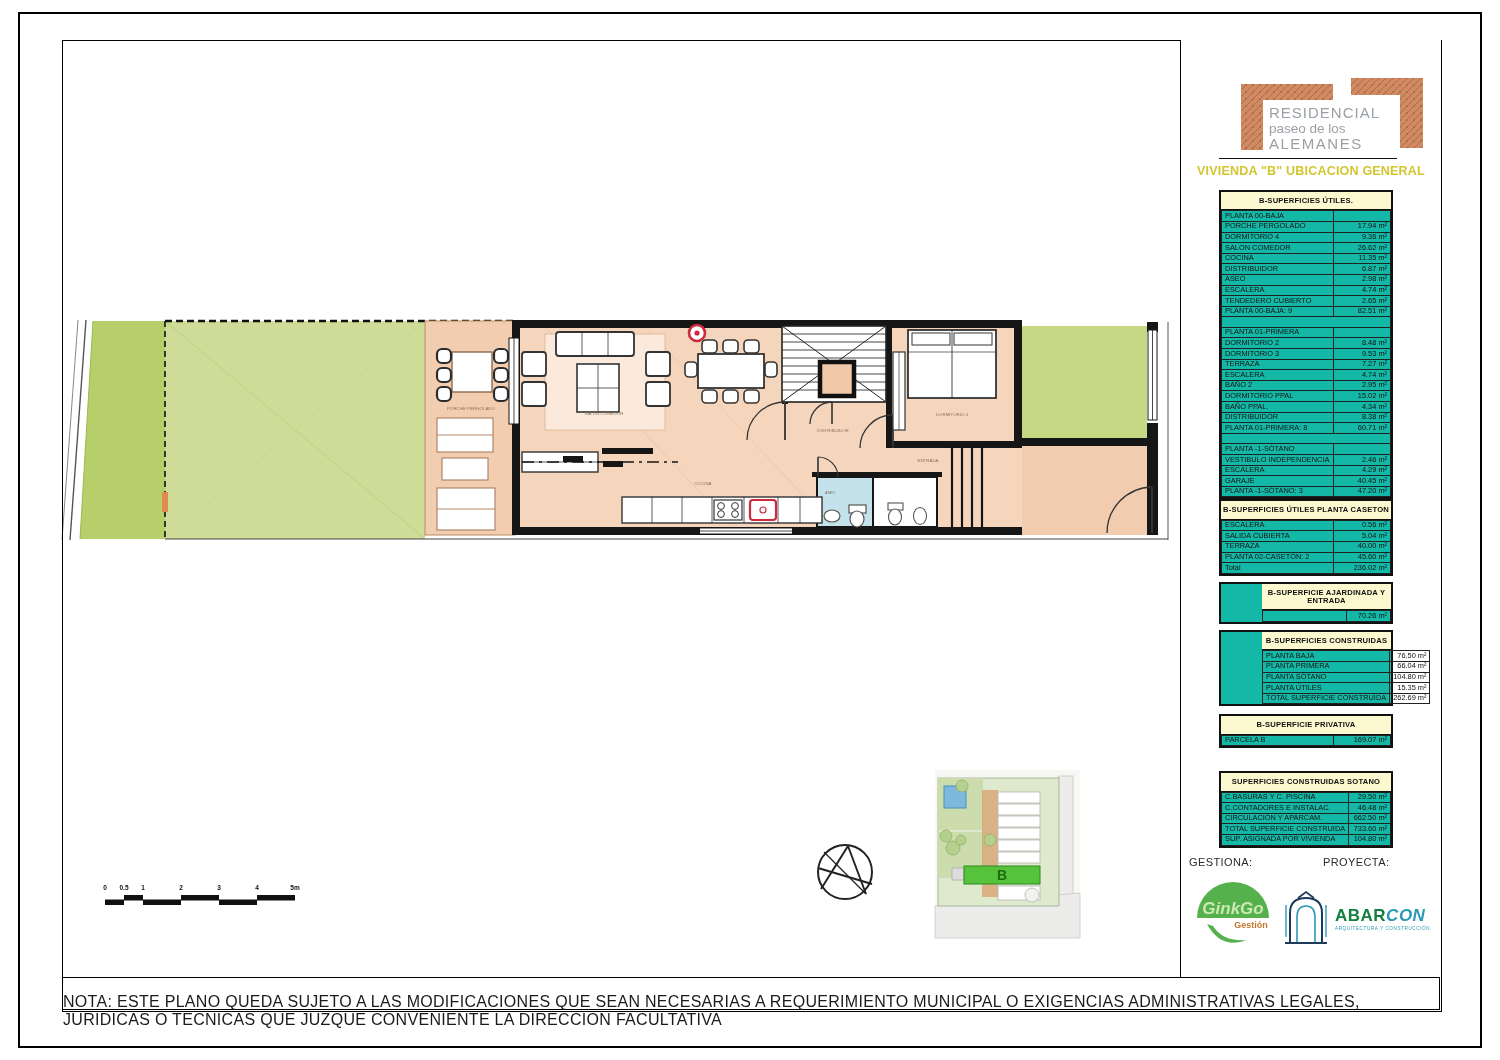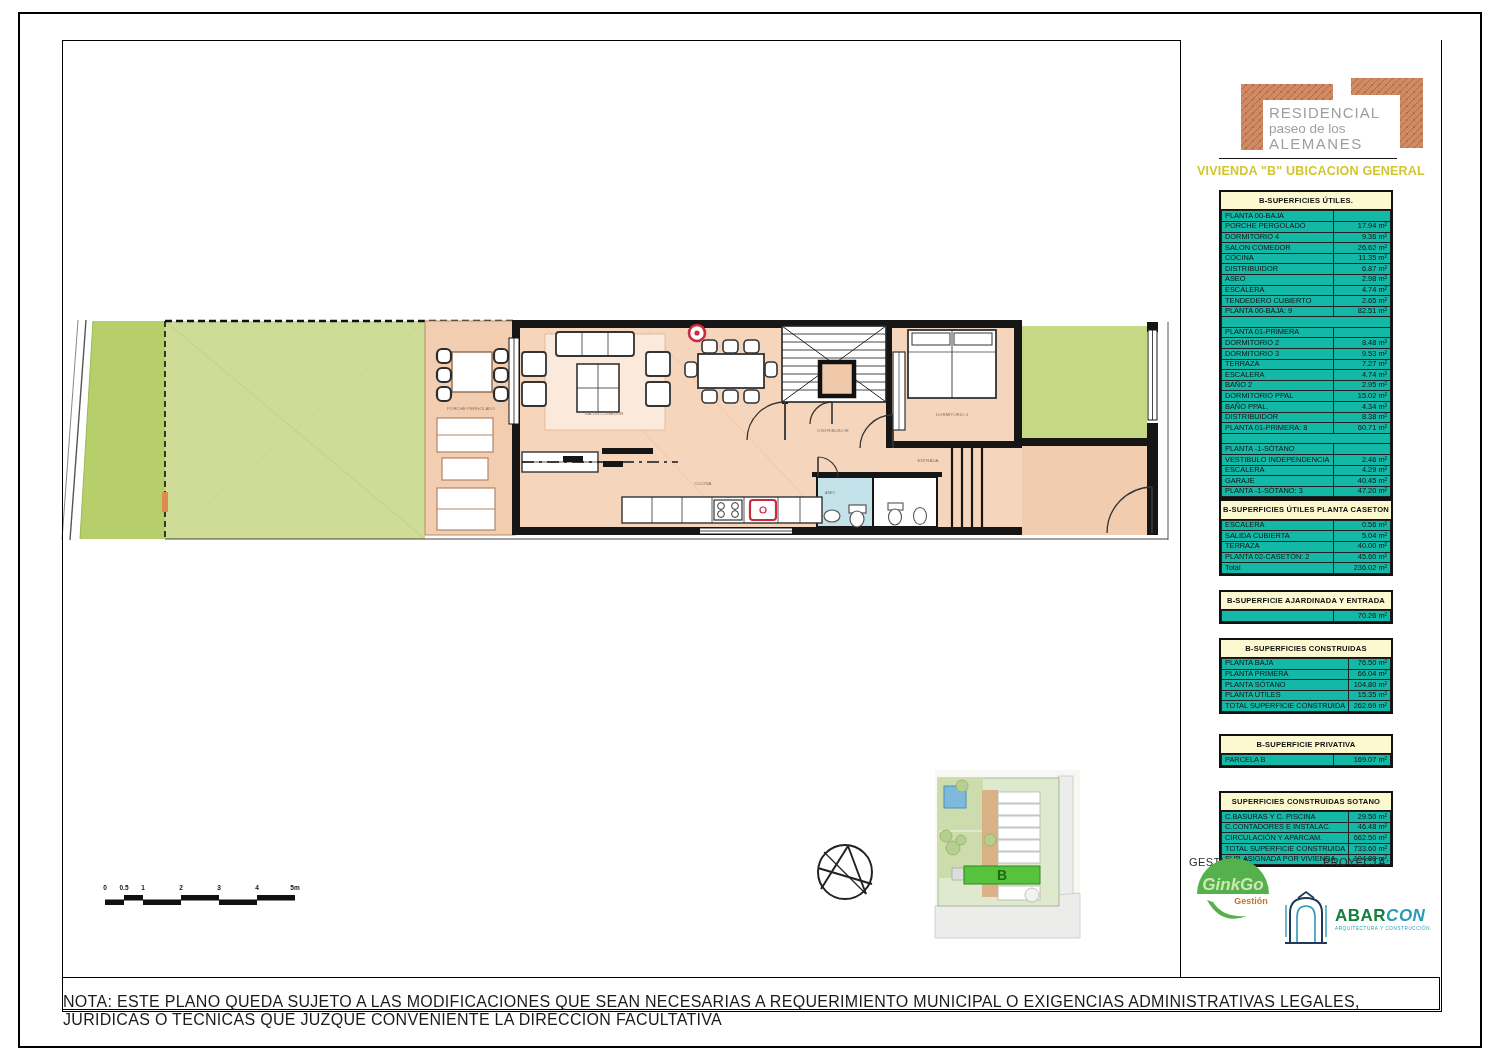--- a/index.html
+++ b/index.html
@@ -19,25 +19,25 @@
                font-size:12.5px;font-weight:bold;color:#d2c62f;letter-spacing:.2px;white-space:nowrap;}
   .tables{position:absolute;left:38px;top:150px;width:174px;}
   .tbl{border:2px solid #111;background:#14b8a6;box-sizing:border-box;}
   .tbl-h{background:#fcf8cf;border-bottom:1.5px solid #111;font-size:7.6px;font-weight:bold;
          text-align:center;padding:5px 2px 4px 2px;letter-spacing:.2px;line-height:1.1;}
   .tbl table{border-collapse:collapse;width:100%;}
   .tbl td{border:1px solid #222;font-size:7.4px;line-height:8.6px;padding:0.5px 3px;color:#111;height:8.6px;
           white-space:nowrap;overflow:hidden;}
   .tbl td.c-value{text-align:right;width:34%;}
   .tbl tr.row-empty td{border-left:1px solid #222;border-right:1px solid #222;}
-  .mt6{margin-top:14px;} .mt4{margin-top:20px;} .mt28{margin-top:23px;}
+  .mt6{margin-top:6px;padding-left:41px;} .mt4{margin-top:8px;} .mt28{margin-top:23px;}
   .footer-label{position:absolute;font-size:11px;color:#2b2b2b;letter-spacing:.4px;}
   #gestiona-label{left:8px;top:816px;}
   #proyecta-label{left:142px;top:816px;}
-  .ginkgo{position:absolute;left:10px;top:812px;width:90px;height:80px;}
+  .ginkgo{position:absolute;left:10px;top:836px;width:90px;height:80px;}
   .abarcon{position:absolute;left:102px;top:848px;width:152px;height:62px;display:flex;align-items:center;}
   .abarcon-text{margin-left:6px;}
   .abarcon-name{font-size:17px;font-weight:bold;letter-spacing:.5px;line-height:1;}
   .abarcon-name .dark{color:#15803d;} .abarcon-name .light{color:#2d9ab5;font-style:italic;}
   .abarcon-tag{font-size:4.6px;color:#2d9ab5;letter-spacing:.6px;margin-top:2px;}
 </style>
 </head>
 <body>
 
 <div id="stage">

